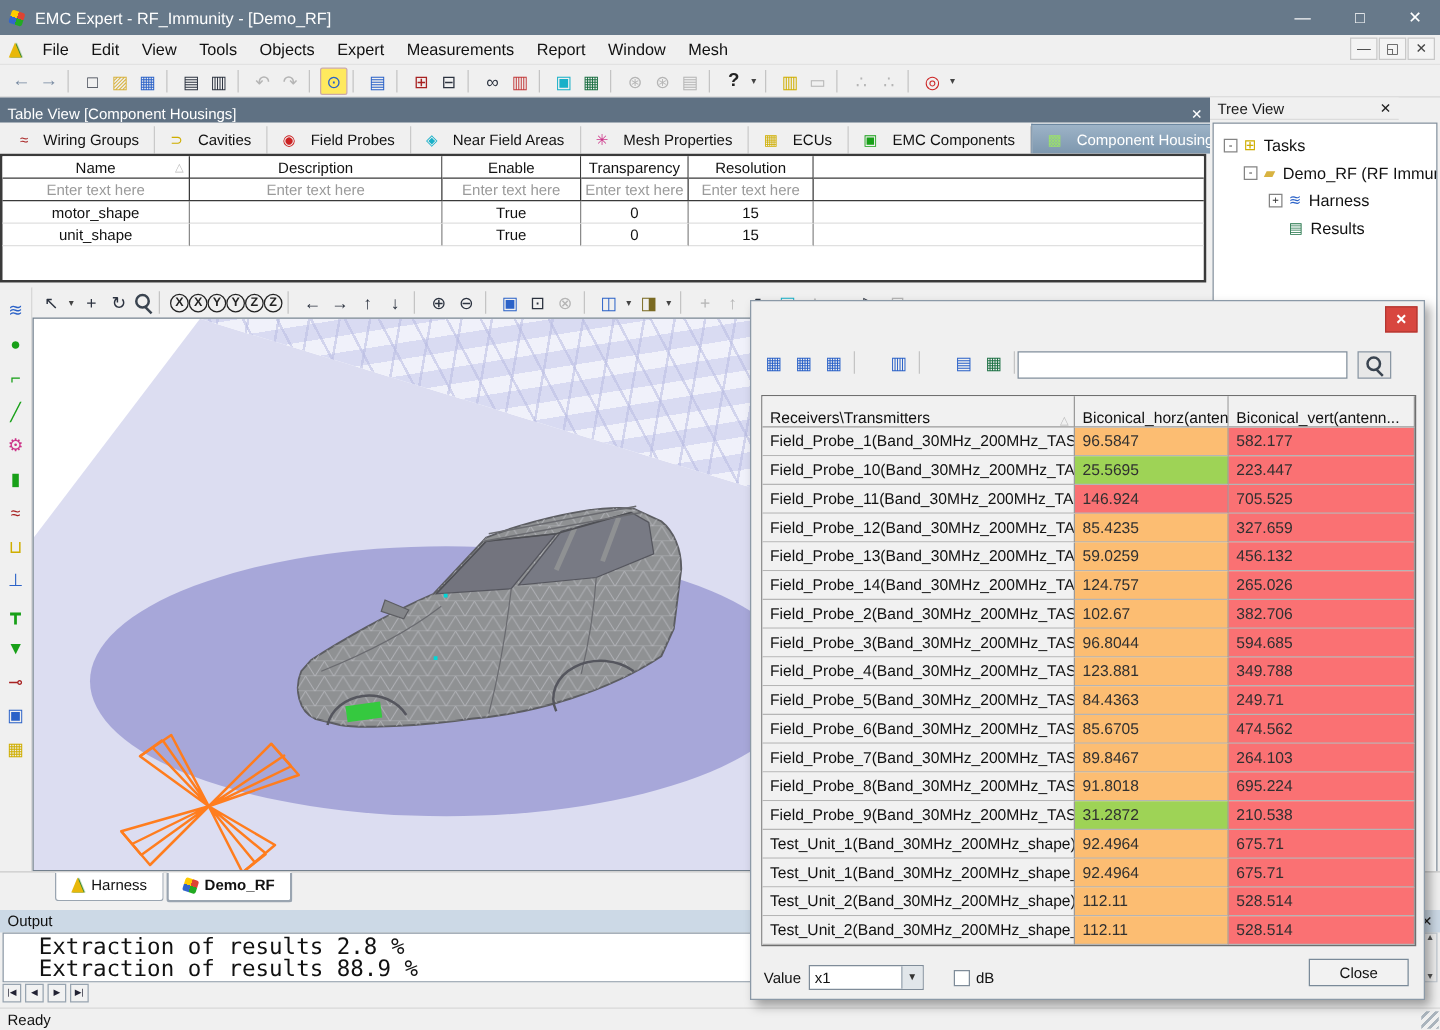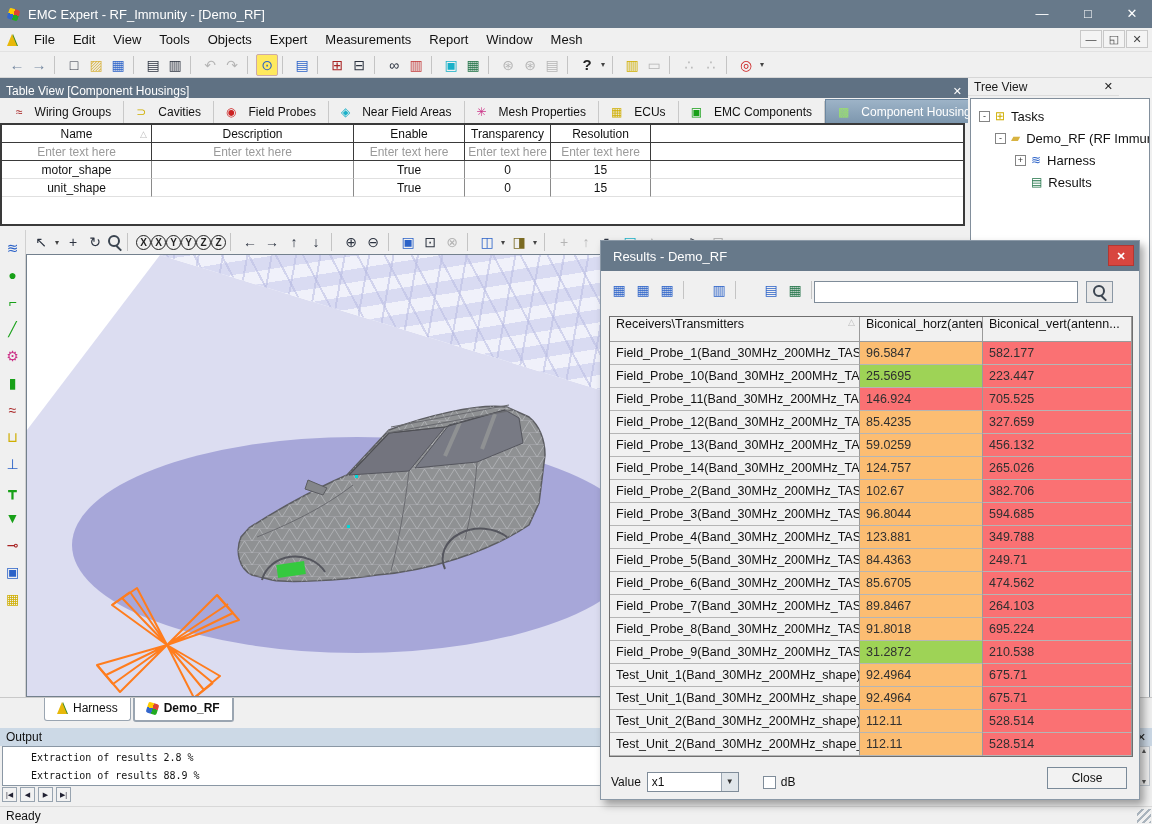--- a/index.html
+++ b/index.html
@@ -106,21 +106,21 @@
   .vp-tabs{left:0px;top:697px;width:1152px;height:28px;background:#f0f0f0;display:flex;align-items:flex-start;padding-left:44px;border-top:1px solid #c9c9c9}
   .vp-tab{display:inline-flex;align-items:center;gap:6px;padding:3px 12px 5px;background:#fff;
           border:1px solid #9aa5b1;border-top:none;font-size:12px;border-radius:0 0 3px 3px;margin-right:2px}
   .vp-tab.sel{font-weight:bold;border-width:2px;border-top:none}
 
   
   .out-title{left:0;top:728px;width:1152px;height:18px;background:#ccd9e6;display:flex;align-items:center;
              padding:0 6px;font-size:12px}
   .out-title .x{margin-left:auto;font-size:11px;color:#222}
   .out-body{left:2px;top:746px;width:1136px;height:40px;background:#fff;border:1px solid #8a97a4;
-            font-family:"DejaVu Sans Mono",monospace;font-size:10px;padding:2px 0 0 28px;line-height:18px}
+            font-family:"DejaVu Sans Mono",monospace;font-size:18px;padding:2px 0 0 28px;line-height:18px}
   .out-scroll{left:1138px;top:746px;width:12px;height:40px;background:#f0f0f0;border:1px solid #c0c8d0;
               display:flex;flex-direction:column;justify-content:space-between;align-items:center;font-size:7px;color:#555}
   .out-tabs{left:0;top:786px;width:1152px;height:20px;display:flex;align-items:flex-start;background:#f0f0f0}
   .onav{width:15px;height:15px;border:1px solid #98a4b0;background:#f2f2f2;font-size:7px;line-height:13px;
         text-align:center;margin:1px 1px 0 2px;color:#223}
   .otab{padding:2px 14px;font-size:12px;background:#f0f0f0;border:1px solid #9aa5b1;border-top:none;
         clip-path:polygon(8px 0,calc(100% - 8px) 0,100% 100%,0 100%);margin-left:-6px}
   .otab.sel{font-weight:bold;background:#fafafa}
   .statusbar{left:0;top:806px;width:1152px;height:18px;background:#f0f0f0;border-top:1px solid #d8d8d8;
              display:flex;align-items:center;padding-left:6px;font-size:12px}
@@ -136,21 +136,21 @@
              color:#fff;font-size:11px;font-weight:bold;text-align:center;line-height:20px}
   .dlg-toolbar{position:absolute;left:6px;top:36px;width:528px;height:26px;display:flex;align-items:center}
   .dlg-toolbar .tbi{width:24px}
   .dlg-search{position:absolute;left:213px;top:40px;width:264px;height:22px;border:1px solid #7f8c99;background:#fff;
               font-size:12px;padding:0 4px;font-family:"Liberation Sans",sans-serif}
   .dlg-magbtn{position:absolute;left:485px;top:40px;width:27px;height:22px;border:1px solid #8a97a4;background:#e8e8e8;
               display:flex;align-items:center;justify-content:center}
   .res-table{position:absolute;left:8px;top:75px;width:524px;border:1px solid #6f6f6f;background:#fff;
              display:grid;grid-template-columns:250px 123px 149px;font-size:12.5px}
   .res-table .h{height:25px;background:#f1f1f1;border-right:1px solid #9a9a9a;border-bottom:1px solid #9a9a9a;
-                display:flex;align-items:flex-start;padding-left:6px;position:relative}
+                display:flex;align-items:flex-end;padding-left:6px;position:relative}
   .rcell{height:23px;background:#f1f1f1;border-right:1px solid #9a9a9a;border-bottom:1px solid #b5b5b5;
          display:flex;align-items:center;padding-left:6px;white-space:nowrap;overflow:hidden}
   .vcell{height:23px;border-right:1px solid #9a9a9a;border-bottom:1px solid #b5b5b5;display:flex;
          align-items:center;padding-left:6px;color:#303030}
   .c-or{background:#fcbd72}.c-gr{background:#9ed356}.c-rd{background:#fa7173}
   .dlg-footer{position:absolute;left:0;top:522px;width:100%;height:38px;display:flex;align-items:center;padding-left:10px;font-size:12px}
   .combo{width:92px;height:20px;border:1px solid #7f8c99;background:#fff;display:flex;align-items:center;margin-left:6px}
   .combo .cv{flex:1;padding-left:4px}
   .combo .cb{width:17px;height:18px;background:#e1e6ea;border-left:1px solid #9aa5b1;text-align:center;font-size:8px;line-height:17px;color:#333}
   .chk{width:13px;height:13px;border:1px solid #7f8c99;background:#fff;margin:0 5px 0 24px}
@@ -487,23 +487,20 @@
       <span class="onav">▶|</span>
     </span>
 </div>
 
 <div class="abs statusbar">
   <span>Ready</span>
   <span class="grip"></span>
 </div>
 
 <div class="abs dialog">
-  <div class="dlg-title">
-    <span>Results - Demo_RF</span>
-  </div>
   <div class="dlg-close">✕</div>
 
   <div class="dlg-toolbar">
 
   <span class="tbi i-blue">▦</span>
       <span class="tbi i-blue">▦</span>
       <span class="tbi i-blue">▦</span>
       <span class="tbi sep"></span>
       <span class="tbi i-blue">▥</span>
       <span class="tbi sep"></span>

